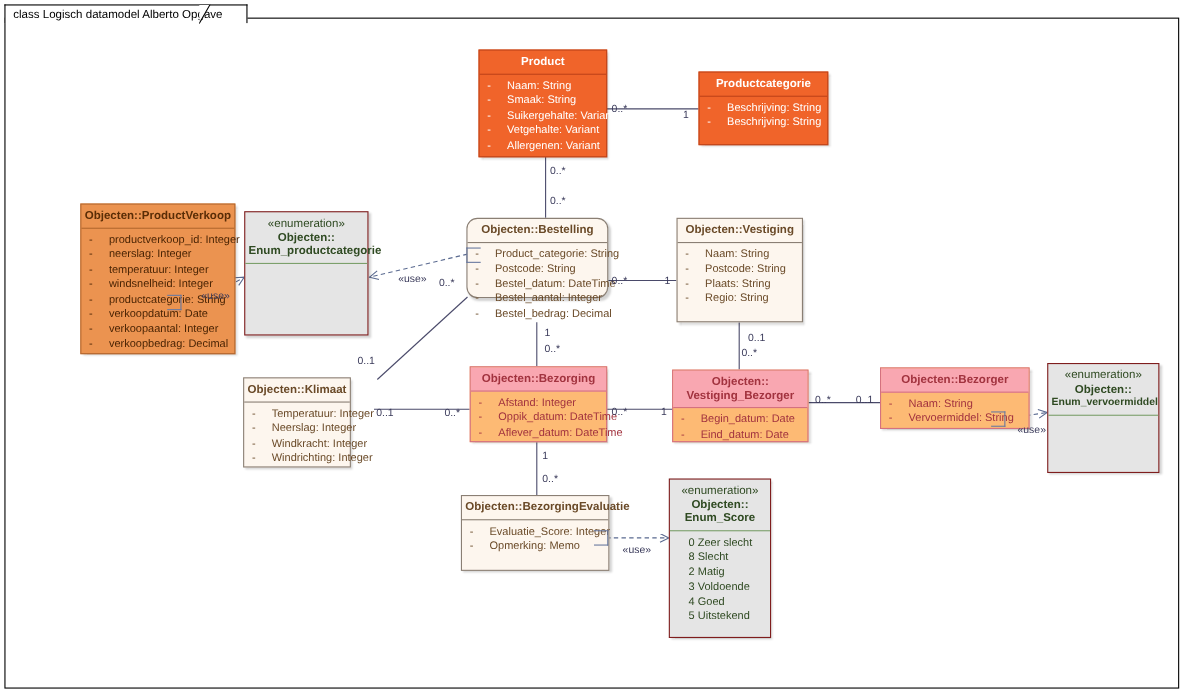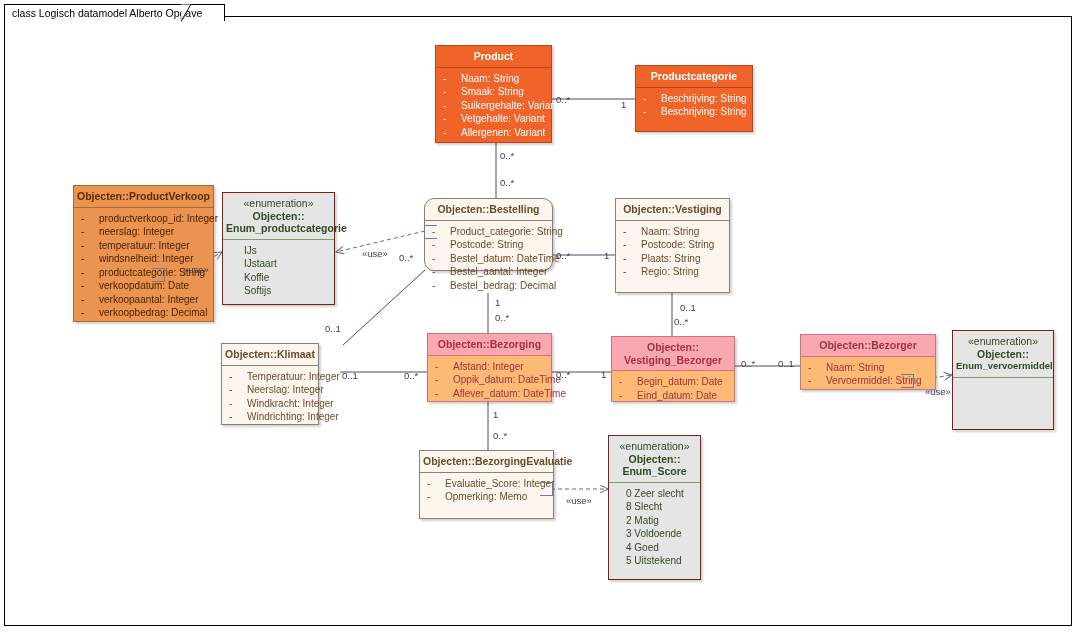--- a/index.html
+++ b/index.html
@@ -249,26 +249,20 @@
         </div>
     </div>
   </div>
 
   <div class="node t-green" style="left:222px;top:192px;width:113px;height:113px;">
     <div class="hdr">
       <span class="ln" style="font-weight:normal;">«enumeration»</span>
       <span class="ln">Objecten::</span>
       <span class="ln">Enum_productcategorie</span>
     </div>
-    <div class="body">
-      <div class="lit">IJs</div>
-      <div class="lit">IJstaart</div>
-      <div class="lit">Koffie</div>
-      <div class="lit">Softijs</div>
-    </div>
   </div>
 
   <div class="node t-cream" style="left:424px;top:198px;width:129px;height:73px;border-radius:10px;">
     <div class="hdr">Objecten::Bestelling</div>
     <div class="body">
       <div class="attr">
           <span class="vis">-</span>
           <span>Product_categorie: String</span>
         </div>
       <div class="attr">

